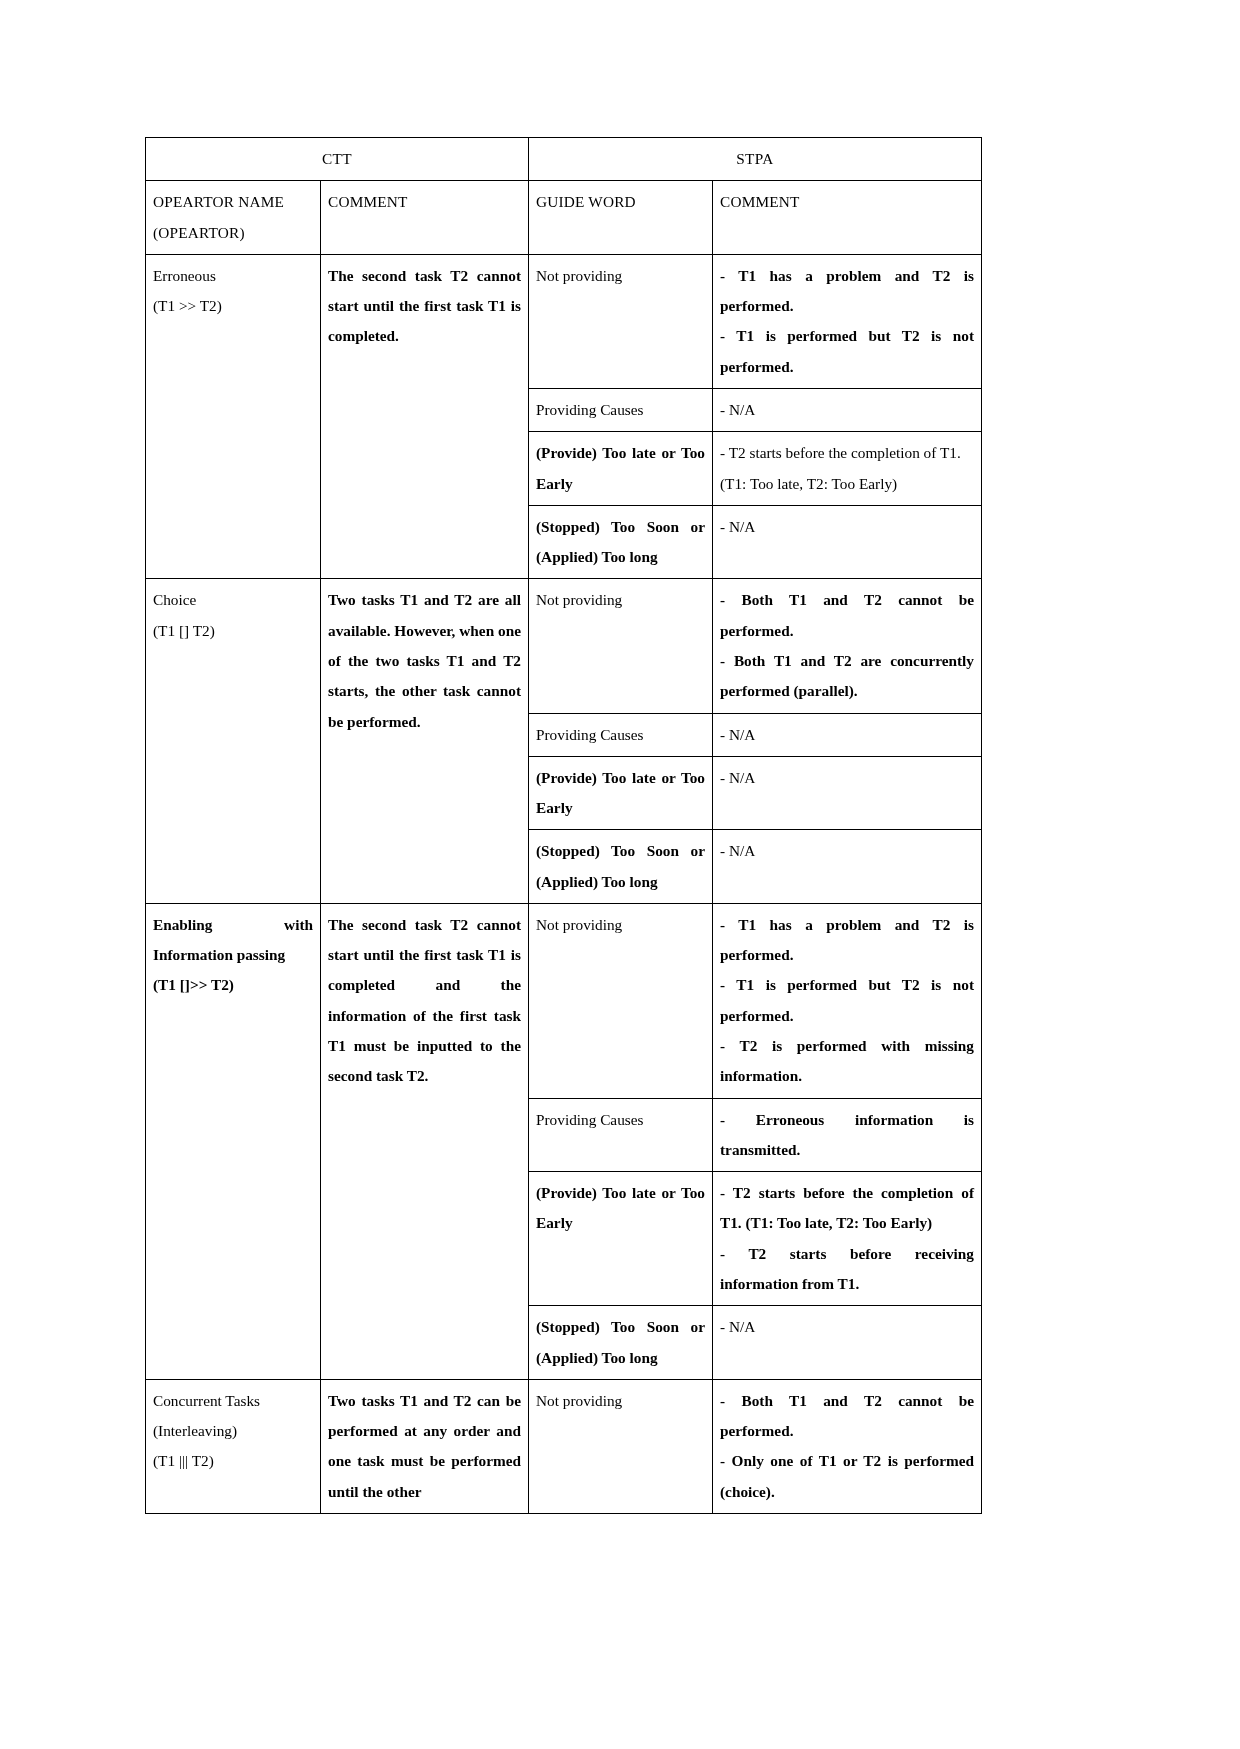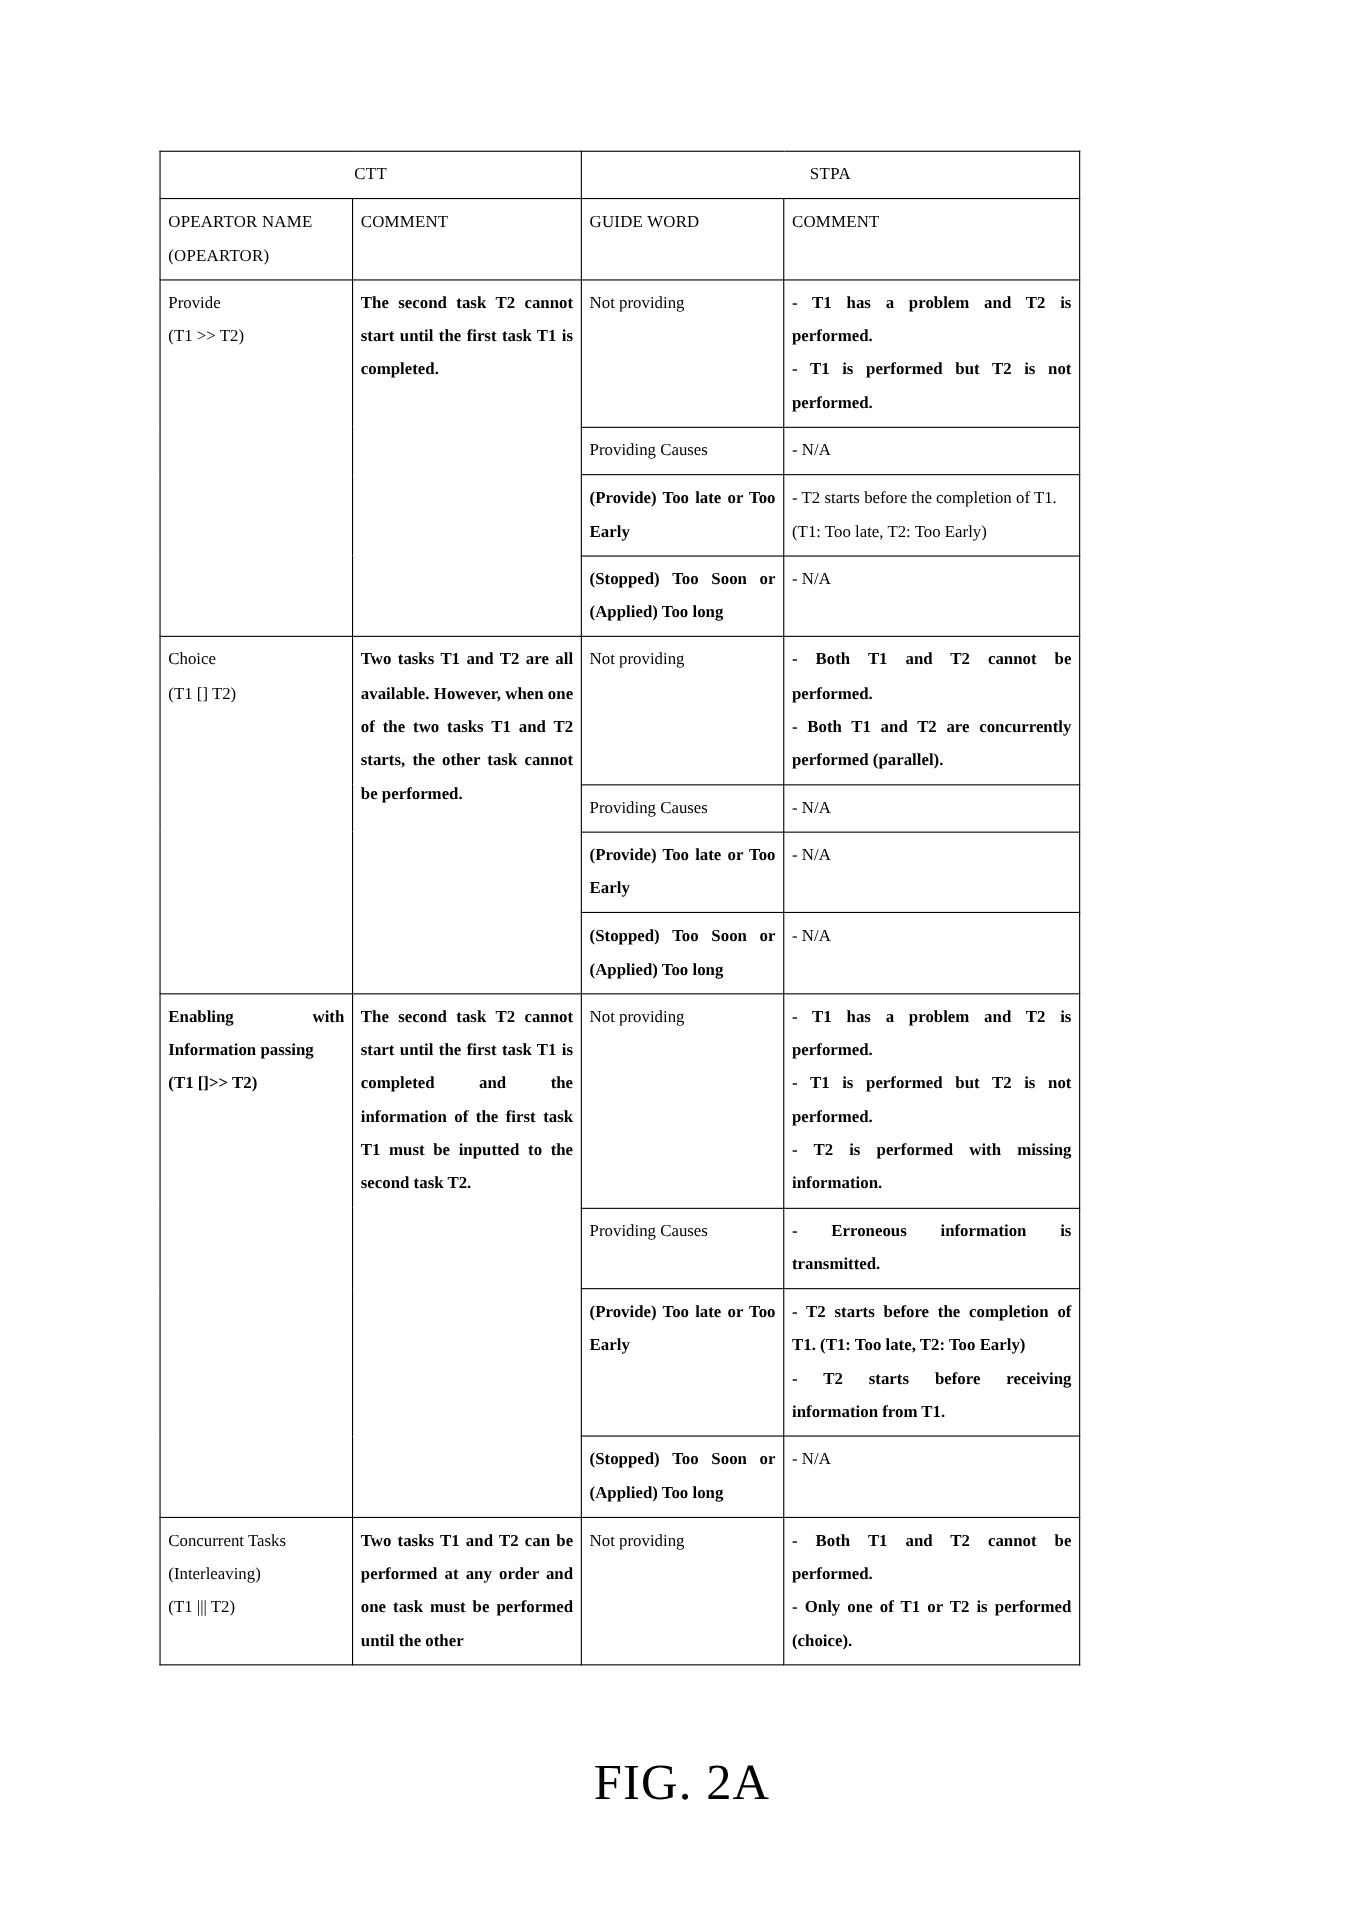--- a/index.html
+++ b/index.html
@@ -106,21 +106,21 @@
             <span class="cell-line">OPEARTOR NAME</span>
             <span class="cell-line sub2">(OPEARTOR)</span>
           </td>
           <td class="hdr-sub">COMMENT</td>
           <td class="hdr-sub">GUIDE WORD</td>
           <td class="hdr-sub">COMMENT</td>
         </tr>
 
         <tr>
           <td rowspan="4">
-            <span class="cell-line">Provide</span>
+            <span class="cell-line">Erroneous</span>
             <span class="cell-line">(T1 &gt;&gt; T2)</span>
           </td>
           <td rowspan="4" class="just-all">The second task T2 cannot start until the first task T1 is completed.</td>
           <td>Not providing</td>
           <td class="just-all">
             <span class="cell-line">- T1 has a problem and T2 is performed.</span>
             <span class="cell-line">- T1 is performed but T2 is not performed.</span>
           </td>
         </tr>
         <tr>
@@ -201,15 +201,14 @@
           <td class="just-all">
             <span class="cell-line">- Both T1 and T2 cannot be performed.</span>
             <span class="cell-line">- Only one of T1 or T2 is performed (choice).</span>
           </td>
         </tr>
 
       </tbody>
     </table>
   </div>
 
-  <div class="caption">FIG. 2A</div>
 
 </div>
 
 </body></html>

